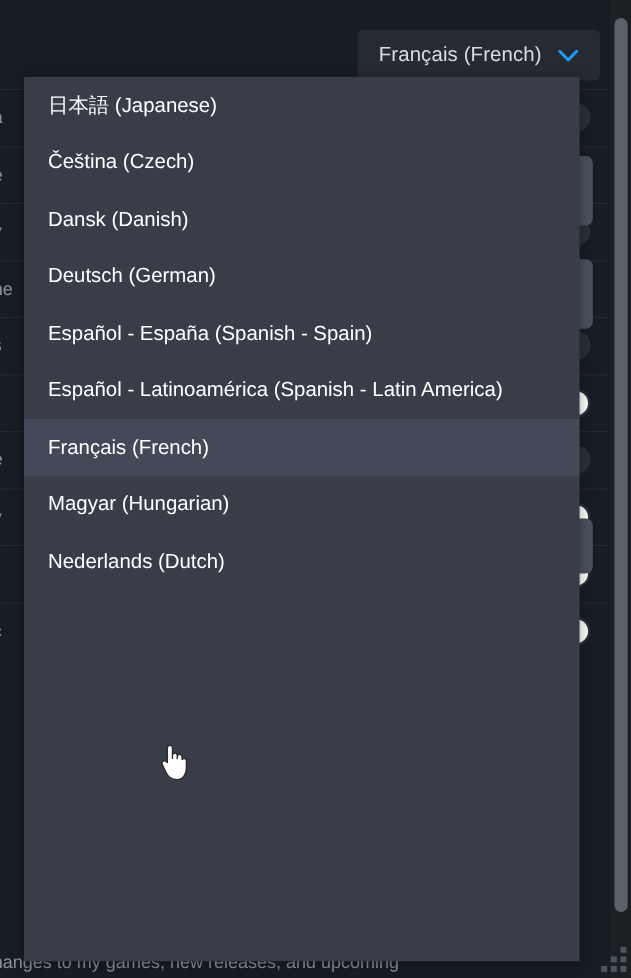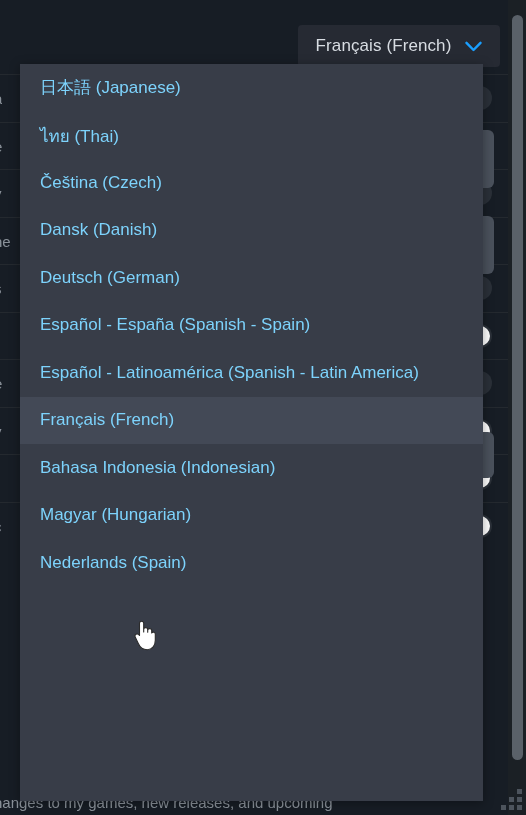--- a/index.html
+++ b/index.html
@@ -173,21 +173,21 @@
     box-shadow: 0 2px 10px rgba(0,0,0,.35);
   }
   .dd-item {
     position: relative;
     height: 47.5px;
     display: flex;
     align-items: center;
     padding-left: 20px;
     box-sizing: border-box;
     font-size: 17px;
-    color: #7dd3fc;
+    color: #ffffff;
     white-space: nowrap;
     cursor: pointer;
   }
   .dd-item.selected {
     background: #434956;
   }
 
   
   .cursor {
     position: absolute;
@@ -293,48 +293,42 @@
         <path d="M1.5 1.8 L8.5 9 L15.5 1.8" stroke="#1a9fff" stroke-width="2.4" stroke-linecap="round" stroke-linejoin="round"></path>
       </svg>
     </span>
   </div>
 
   <div class="dropdown" id="dropdown-list">
       <div class="dd-item">
         <span>日本語 (Japanese)</span>
       </div>
       <div class="dd-item">
-        <span>ไทย (Thai)</span>
-      </div>
-      <div class="dd-item">
         <span>Čeština (Czech)</span>
       </div>
       <div class="dd-item">
         <span>Dansk (Danish)</span>
       </div>
       <div class="dd-item">
         <span>Deutsch (German)</span>
       </div>
       <div class="dd-item">
         <span>Español - España (Spanish - Spain)</span>
       </div>
       <div class="dd-item">
         <span>Español - Latinoamérica (Spanish - Latin America)</span>
       </div>
       <div class="dd-item selected">
         <span>Français (French)</span>
       </div>
       <div class="dd-item">
-        <span>Bahasa Indonesia (Indonesian)</span>
-      </div>
-      <div class="dd-item">
         <span>Magyar (Hungarian)</span>
       </div>
       <div class="dd-item">
-        <span>Nederlands (Spain)</span>
+        <span>Nederlands (Dutch)</span>
       </div>
     </div>
 
   <div class="cursor">
     <svg viewBox="0 0 26 32" xmlns="http://www.w3.org/2000/svg" aria-hidden="true">
       <path d="M8.5 14.5 V4.3 a2.1 2.1 0 0 1 4.2 0 V13 V10.6 a2 2 0 0 1 4 0 V13.2 V11.6
                a2 2 0 0 1 4 0 V13.9 a2 2 0 0 1 3.6 1.2 v6.2
                c0 5.2-3 9.4-8 9.4 -4.6 0-7.2-2.1-9-6.2
                l-3.1-6.6 c-.7-1.5 .3-2.9 1.8-2.9 1 0 1.8 .6 2.5 1.5z" fill="#ffffff" stroke="#2b2b2b" stroke-width="1.1" stroke-linejoin="round"></path>
     </svg>

